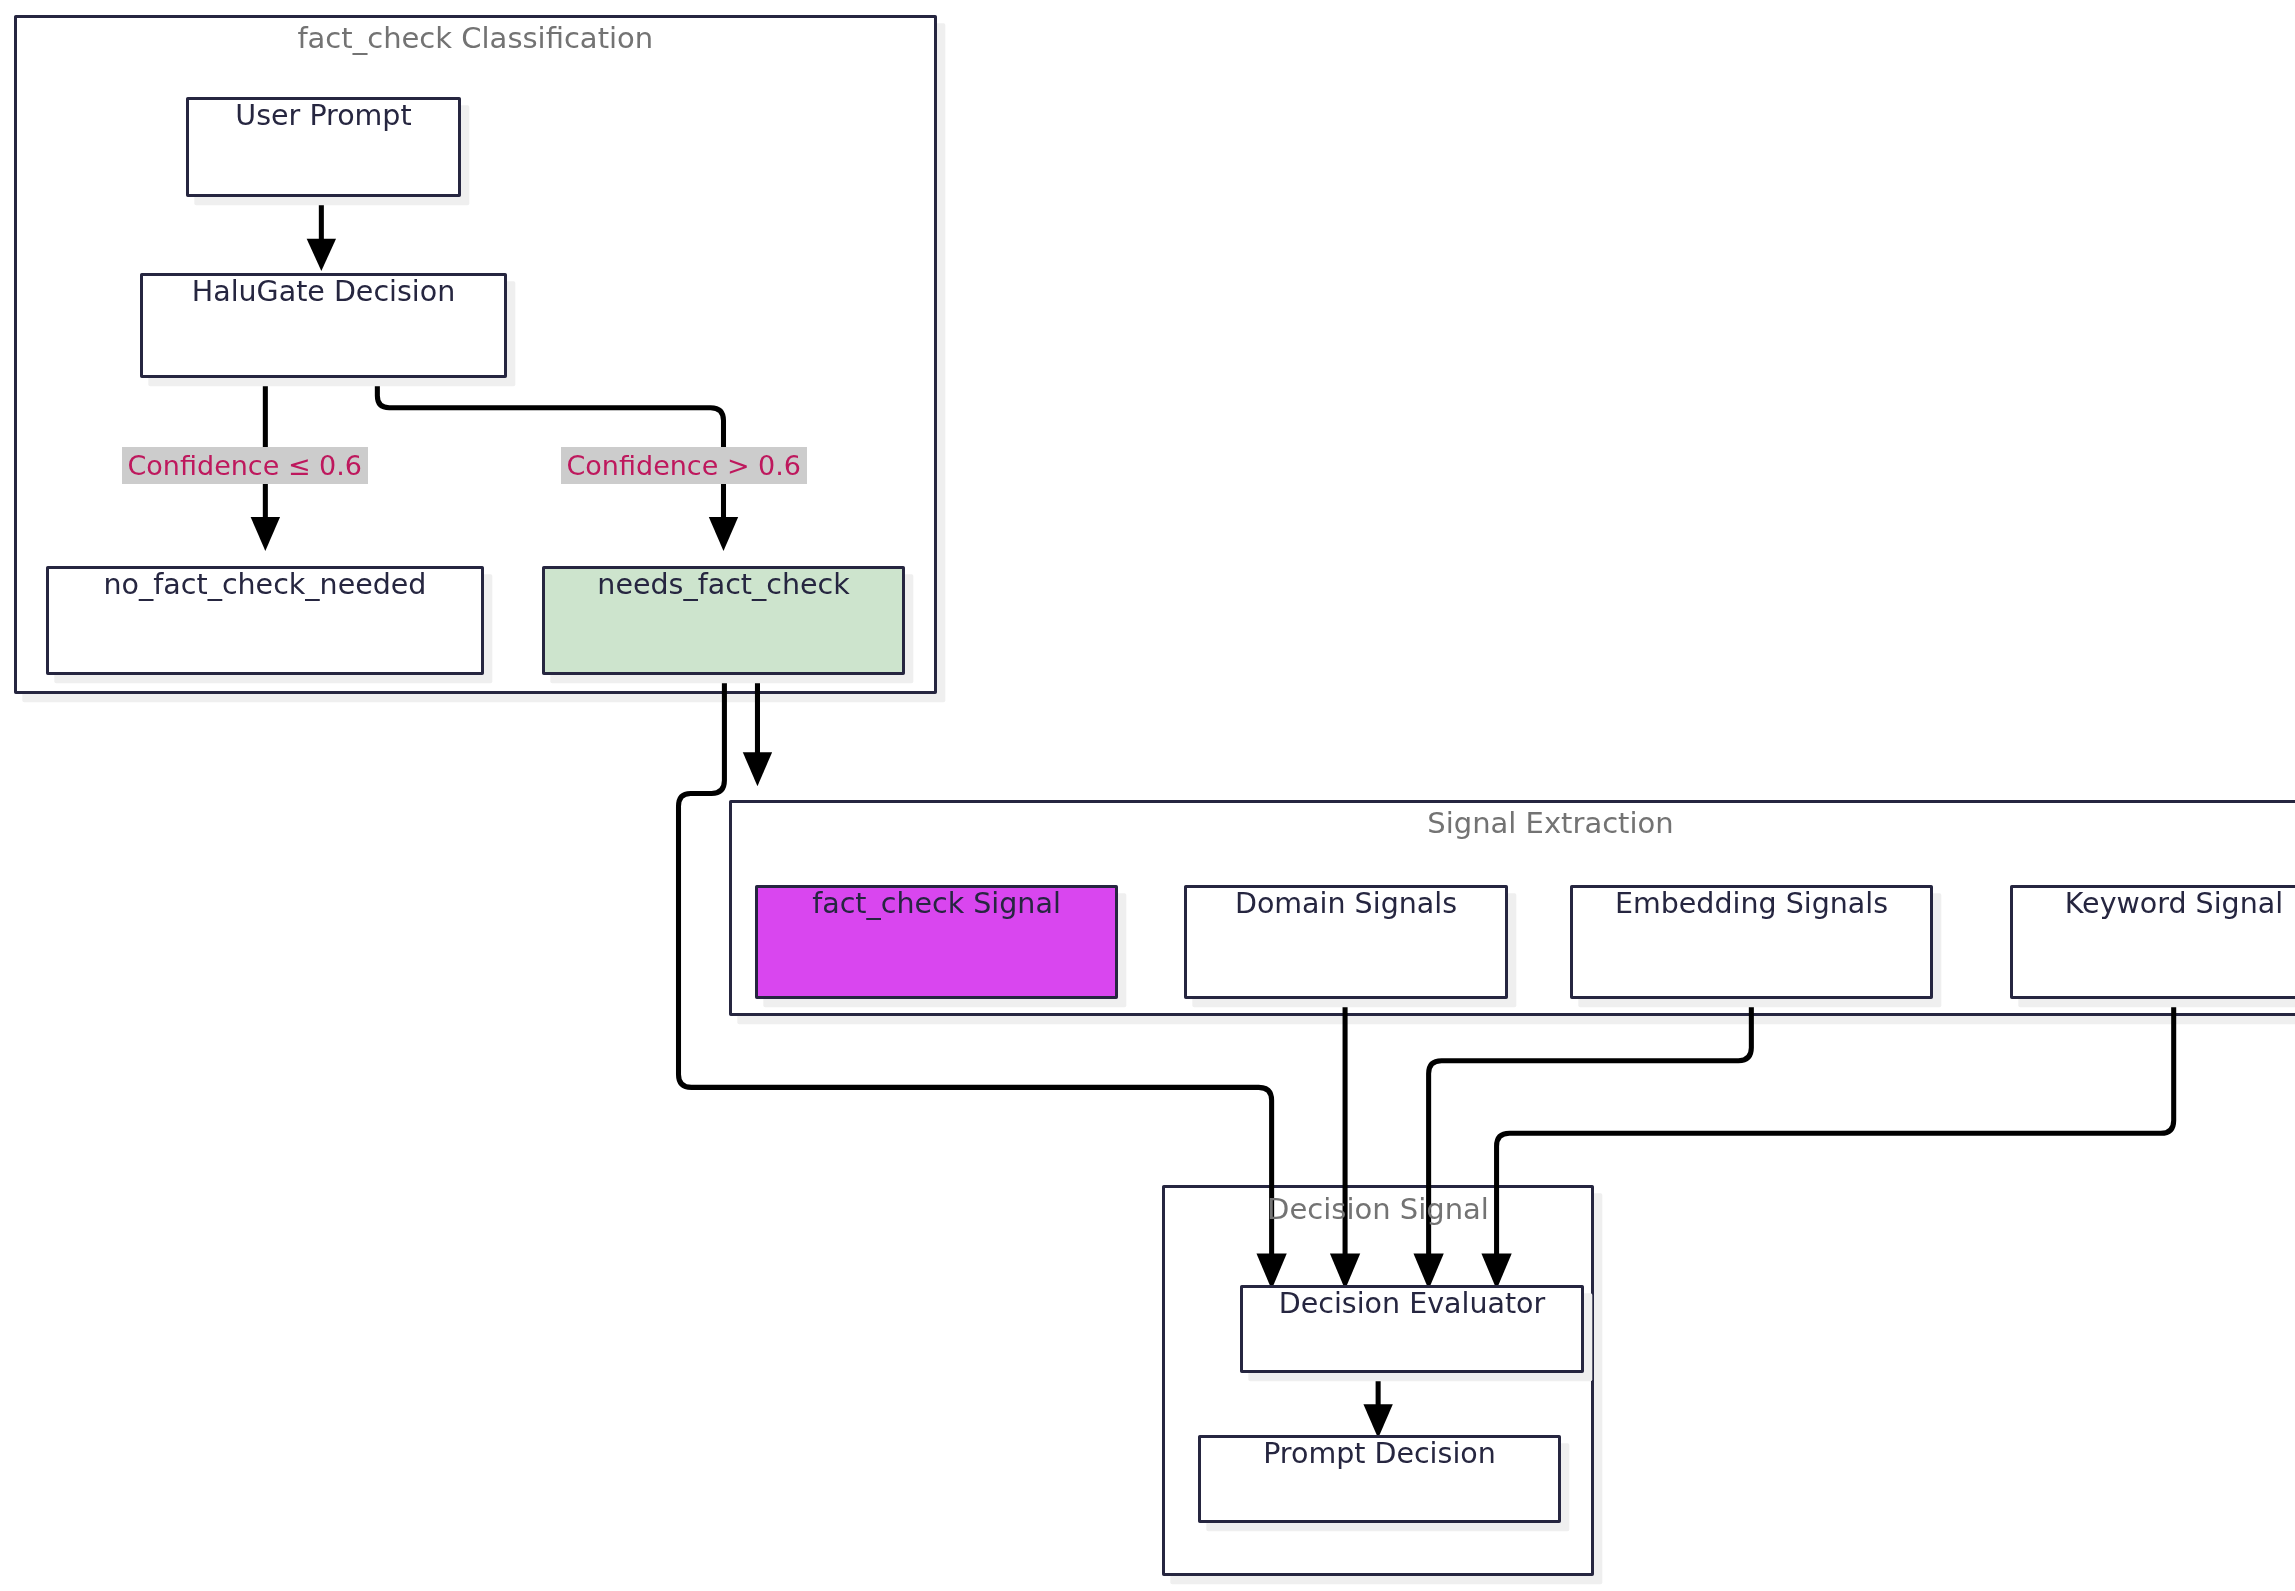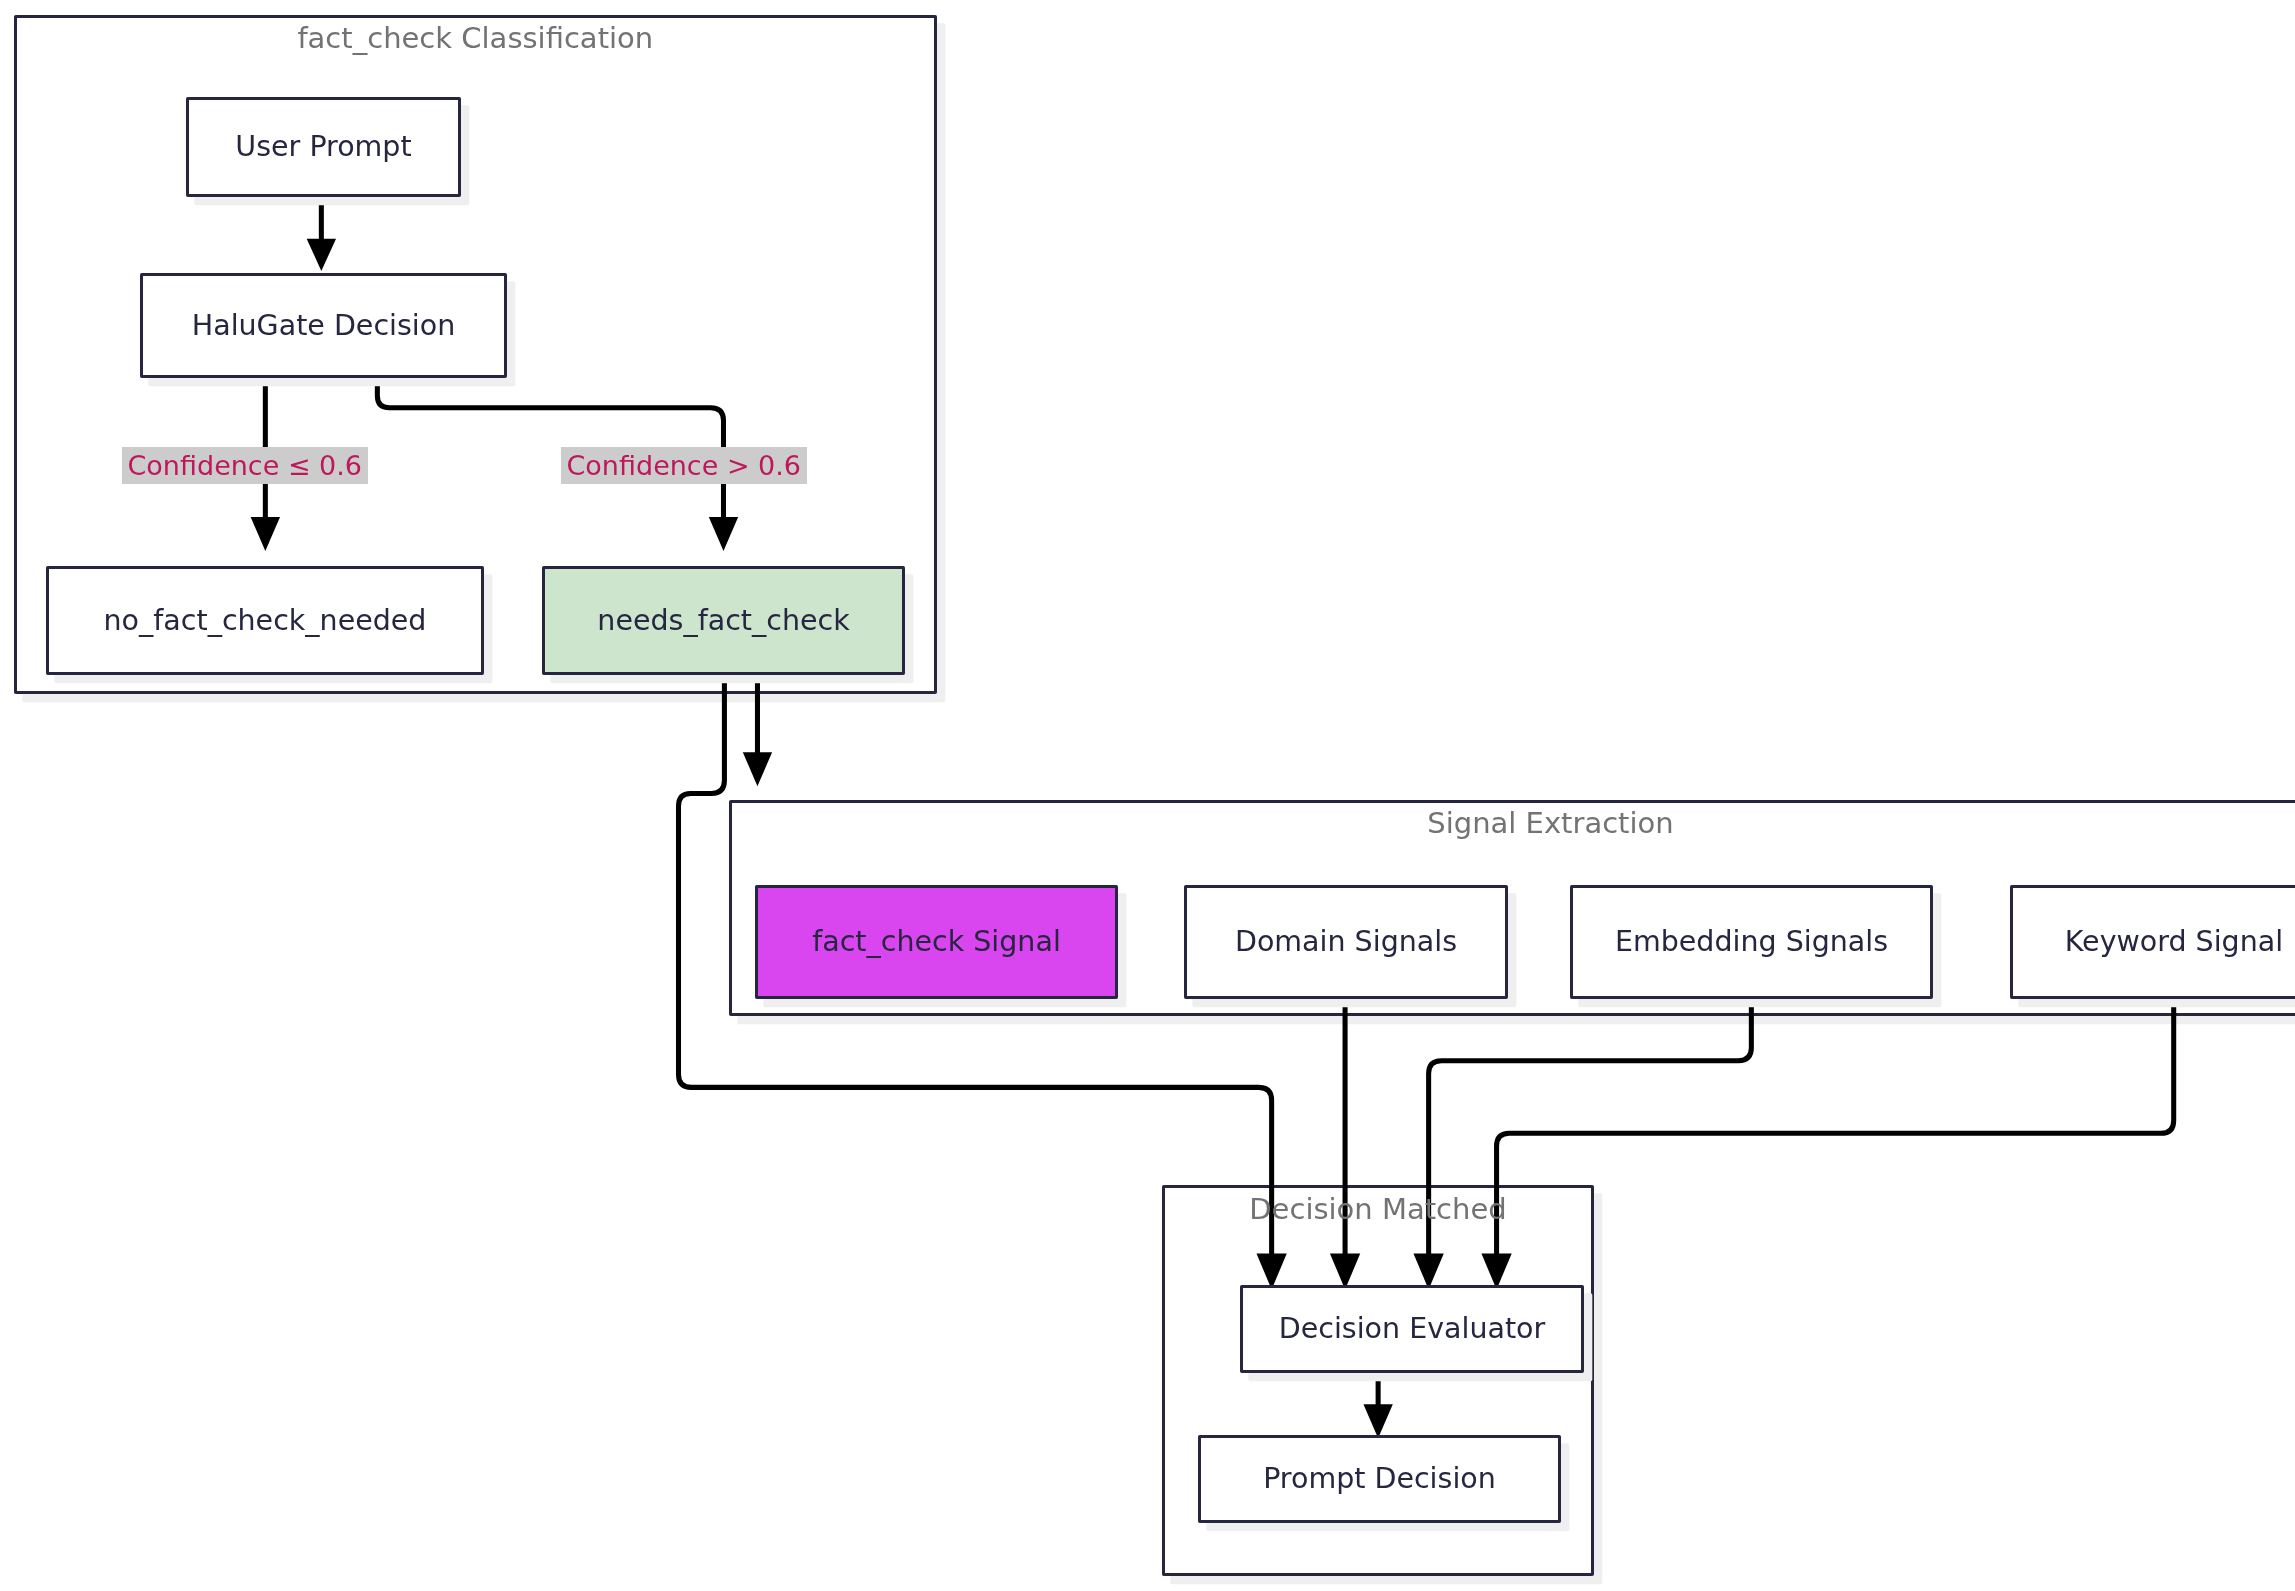--- a/index.html
+++ b/index.html
@@ -40,21 +40,20 @@
   }
   
   .node {
     position: absolute;
     box-sizing: border-box;
     border: 3.7px solid #262640;
     border-radius: 1.8px;
     background: #ffffff;
     box-shadow: 8.3px 8.3px 0 0 #efefef;
     display: flex;
-    align-items: center;
     justify-content: center;
   }
   .node-label {
     color: #262640;
     font-size: 28.5px;
     line-height: 1.1;
     white-space: nowrap;
     font-family: "DejaVu Sans", sans-serif;
   }
   .node.fill-green { background: #cde4cd; }
@@ -165,20 +164,20 @@
   </div>
 
   <div class="node" style="left:1240px; top:1285px; width:344px; height:88px;">
     <span class="node-label">Decision Evaluator</span>
   </div>
 
   <div class="node" style="left:1198px; top:1435px; width:363px; height:88px;">
     <span class="node-label">Prompt Decision</span>
   </div>
 
-  <div class="cluster-title" style="left:1162px; top:1195px; width:432px;">Decision Matched</div>
+  <div class="cluster-title" style="left:1162px; top:1195px; width:432px;">Decision Signal</div>
 
   <div class="edge-label" style="left:122px; top:447px;">Confidence ≤ 0.6</div>
 
   <div class="edge-label" style="left:561px; top:447px;">Confidence &gt; 0.6</div>
 
 </div>
 
 
 </body></html>

